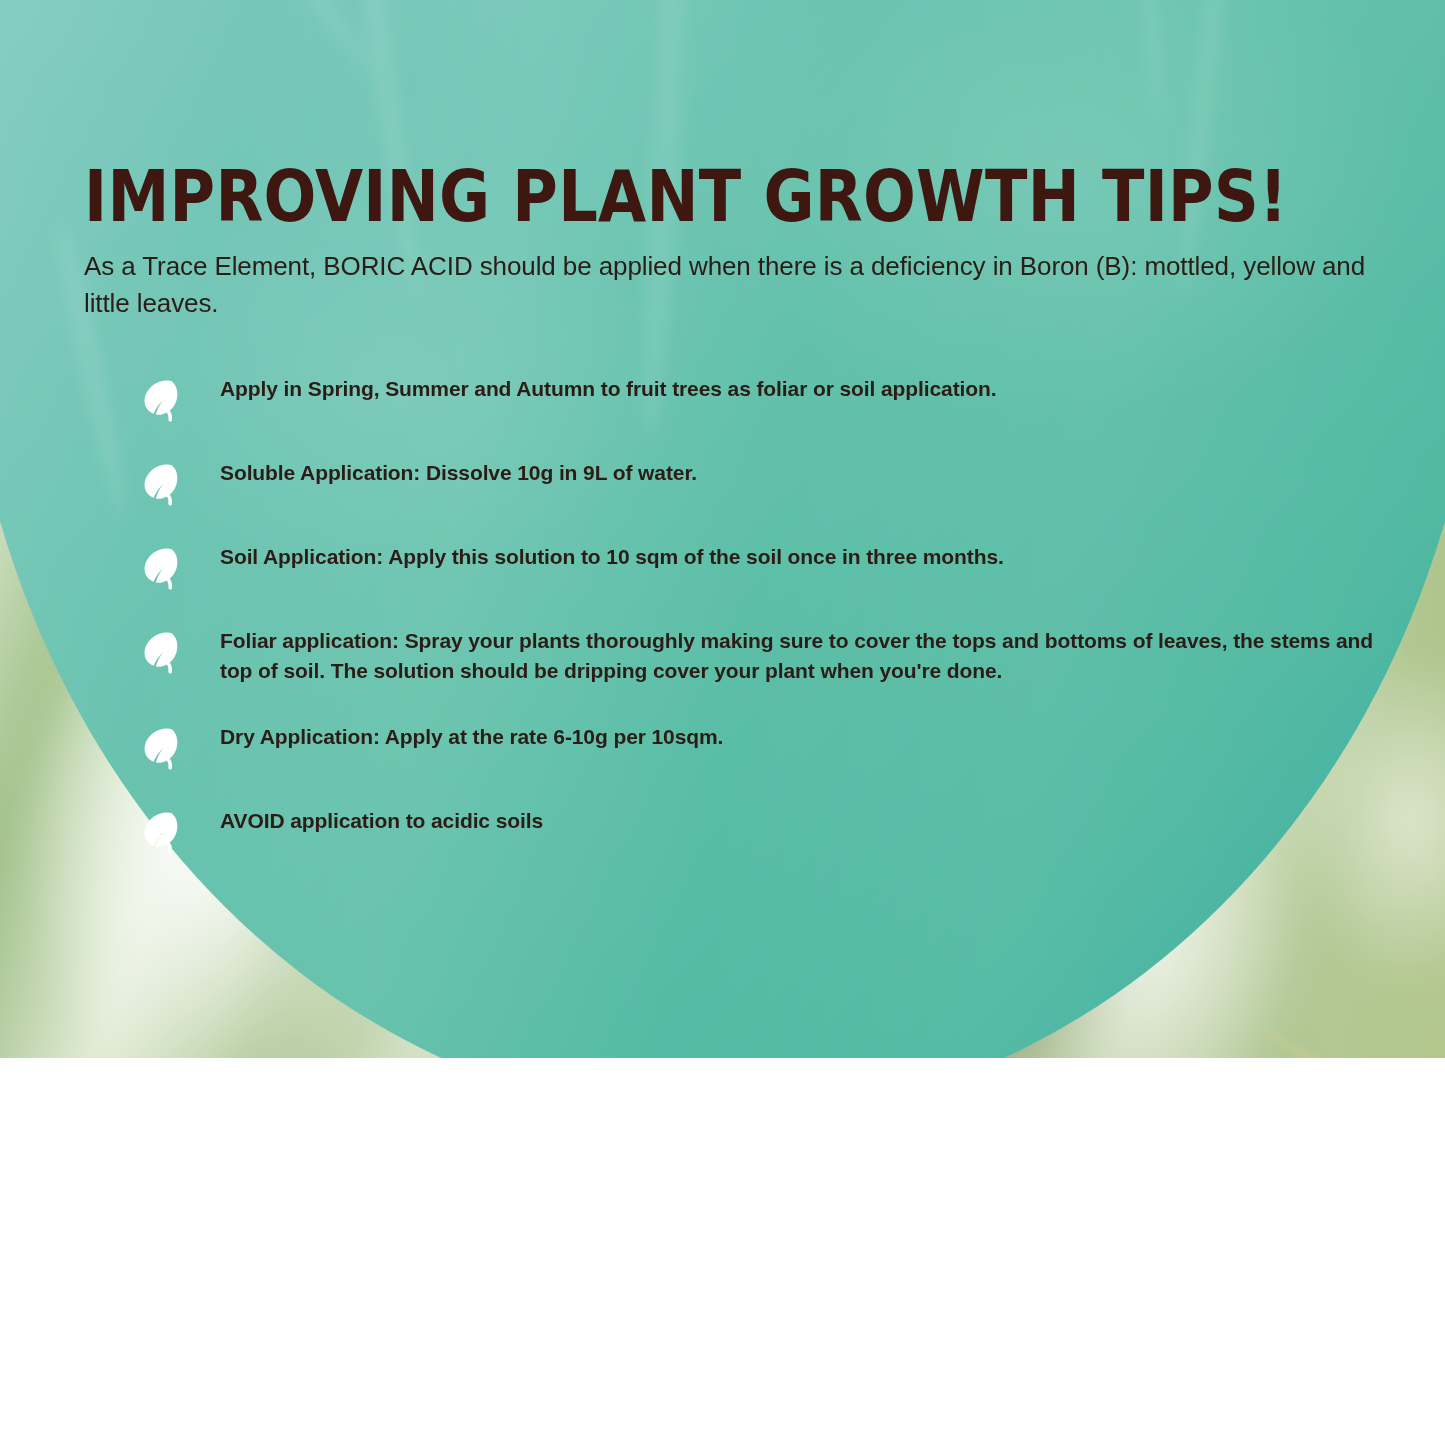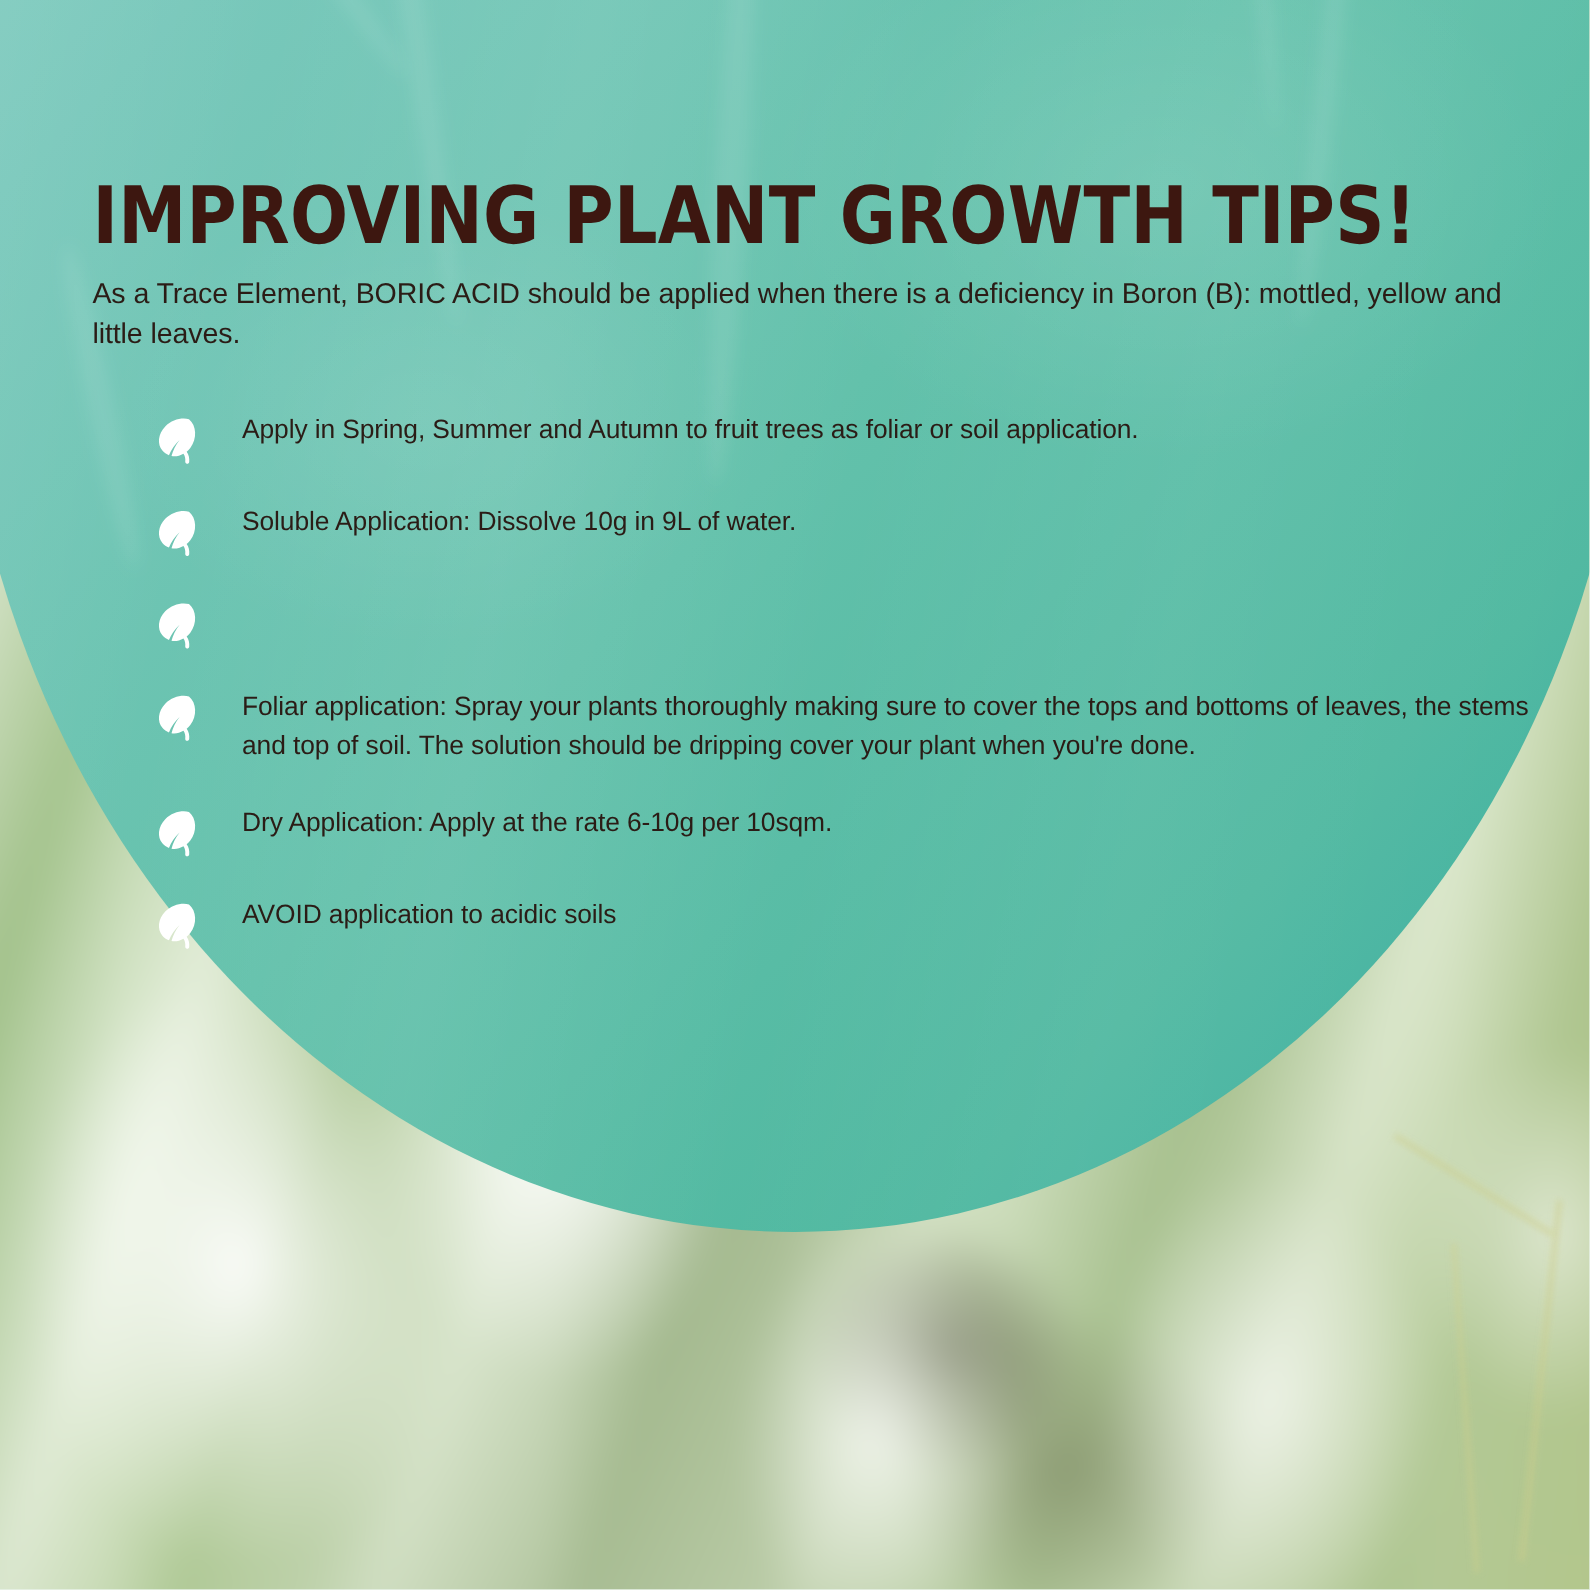--- a/index.html
+++ b/index.html
@@ -7,21 +7,21 @@
     padding: 0;
     background: #ffffff;
   }
   body {
     font-family: "Liberation Sans", sans-serif;
   }
 
   .poster {
     position: relative;
     width: 1445px;
-    height: 1445px;
+    height: 1058px;
     overflow: hidden;
     background: #cfe3cf;
   }
 
   
   .photo {
     position: absolute;
     inset: 0;
     background:
       
@@ -160,25 +160,26 @@
   .leaf-icon {
     flex: 0 0 auto;
     width: 42px;
     height: 44px;
     margin-top: 6px;
     margin-right: 38px;
   }
 
   .tip-text {
     flex: 1 1 auto;
-    font-size: 24px;
+    font-size: 21px;
     line-height: 1.44;
     color: #2b1c16;
     letter-spacing: -0.1px;
     padding-top: 2px;
+    font-weight: bold;
   }
 </style>
 </head>
 <body>
 
 <div class="poster">
 
   <div class="photo"></div>
   <div class="photo-vein v1"></div>
   <div class="photo-vein v2"></div>
@@ -220,20 +221,21 @@
         </span>
         <span class="tip-text">Soluble Application: Dissolve 10g in 9L of water.</span>
       </div>
 
       <div class="tip">
         <span class="leaf-icon">
           <svg viewBox="0 0 42 44" width="42" height="44" aria-hidden="true">
             <path d="M31.8 3.2C25.6 1.4 16.3 3.4 10.2 9.7 3.6 16.5 2.8 25.7 7.6 31.6c1.6 2 3.7 3.4 6 4.2 2-5.1 5.3-9.9 9.7-13.9-3.6 4.5-6.1 9.6-7.4 14.6 3.6.6 7.5-.1 10.9-2.1 1.4 2 1.9 4.5 1.6 7.1-.1 1 .6 1.9 1.6 2 1 .1 1.9-.6 2-1.6.4-3.4-.4-6.7-2.3-9.3 1.2-1 2.3-2.1 3.3-3.4 6.3-8.2 5.8-20.4-1.2-26z" fill="#ffffff"></path>
           </svg>
         </span>
+        <span class="tip-text">Soil Application: Apply this solution to 10 sqm of the soil once in three months.</span>
       </div>
 
       <div class="tip">
         <span class="leaf-icon">
           <svg viewBox="0 0 42 44" width="42" height="44" aria-hidden="true">
             <path d="M31.8 3.2C25.6 1.4 16.3 3.4 10.2 9.7 3.6 16.5 2.8 25.7 7.6 31.6c1.6 2 3.7 3.4 6 4.2 2-5.1 5.3-9.9 9.7-13.9-3.6 4.5-6.1 9.6-7.4 14.6 3.6.6 7.5-.1 10.9-2.1 1.4 2 1.9 4.5 1.6 7.1-.1 1 .6 1.9 1.6 2 1 .1 1.9-.6 2-1.6.4-3.4-.4-6.7-2.3-9.3 1.2-1 2.3-2.1 3.3-3.4 6.3-8.2 5.8-20.4-1.2-26z" fill="#ffffff"></path>
           </svg>
         </span>
         <span class="tip-text">Foliar application: Spray your plants thoroughly making sure to cover the tops and bottoms of leaves, the stems and top of soil. The solution should be dripping cover your plant when you're done.</span>
       </div>

